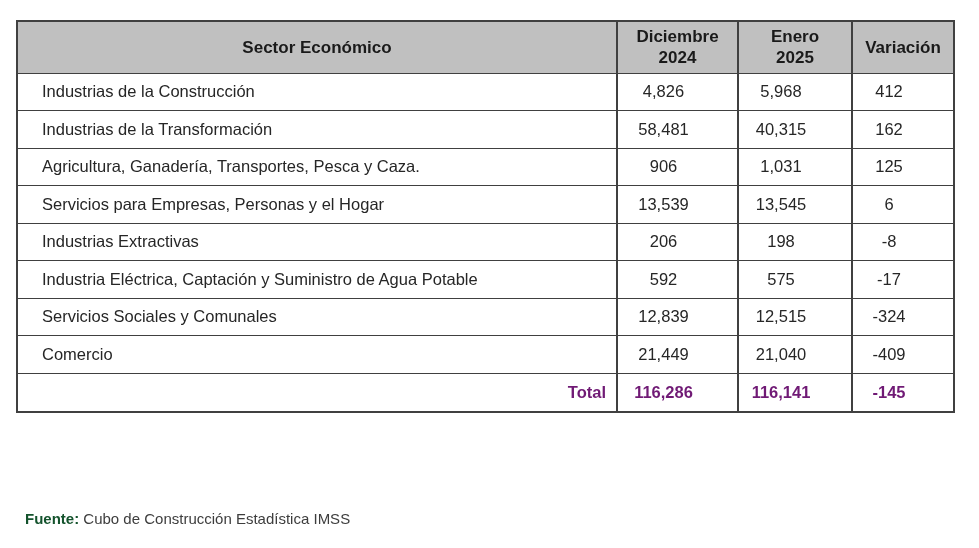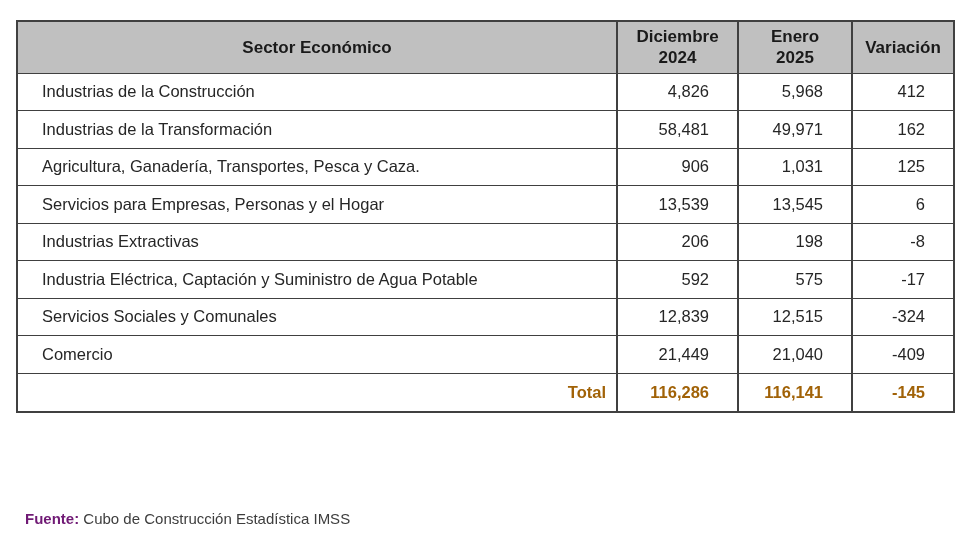--- a/index.html
+++ b/index.html
@@ -36,32 +36,32 @@
     text-align: center;
     vertical-align: middle;
     white-space: pre-line;
     line-height: 1.25;
     font-size: 17px;
     padding: 2px 4px;
   }
 
   tbody td { height: 37.5px; vertical-align: middle; background: #ffffff; }
   td.sector { text-align: left; padding-left: 24px; padding-right: 6px; }
-  td.num    { text-align: right; padding-right: 28px; }
+  td.num    { text-align: center; padding-right: 28px; }
 
-  tr.total-row td { font-weight: bold; color: #a16207; height: 39px; }
+  tr.total-row td { font-weight: bold; color: #701a75; height: 39px; }
   tr.total-row td.sector { text-align: right; padding-right: 10px; }
 
   .source-note {
     position: absolute;
     left: 25px; top: 510px;
     font-size: 15px;
     color: #3d3d3d;
   }
-  .source-note .src-label { font-weight: bold; color: #701a75; }
+  .source-note .src-label { font-weight: bold; color: #14532d; }
 </style>
 </head>
 <body>
 
 <div class="page">
 
   <table class="sector-table">
     <colgroup>
       <col style="width:600px">
       <col style="width:121px">
@@ -81,21 +81,21 @@
     <tbody>
       <tr>
         <td class="sector">Industrias de la Construcción</td>
         <td class="num">4,826</td>
         <td class="num">5,968</td>
         <td class="num">412</td>
       </tr>
       <tr>
         <td class="sector">Industrias de la Transformación</td>
         <td class="num">58,481</td>
-        <td class="num">49,971</td>
+        <td class="num">40,315</td>
         <td class="num">162</td>
       </tr>
       <tr>
         <td class="sector">Agricultura, Ganadería, Transportes, Pesca y Caza.</td>
         <td class="num">906</td>
         <td class="num">1,031</td>
         <td class="num">125</td>
       </tr>
       <tr>
         <td class="sector">Servicios para Empresas, Personas y el Hogar</td>

